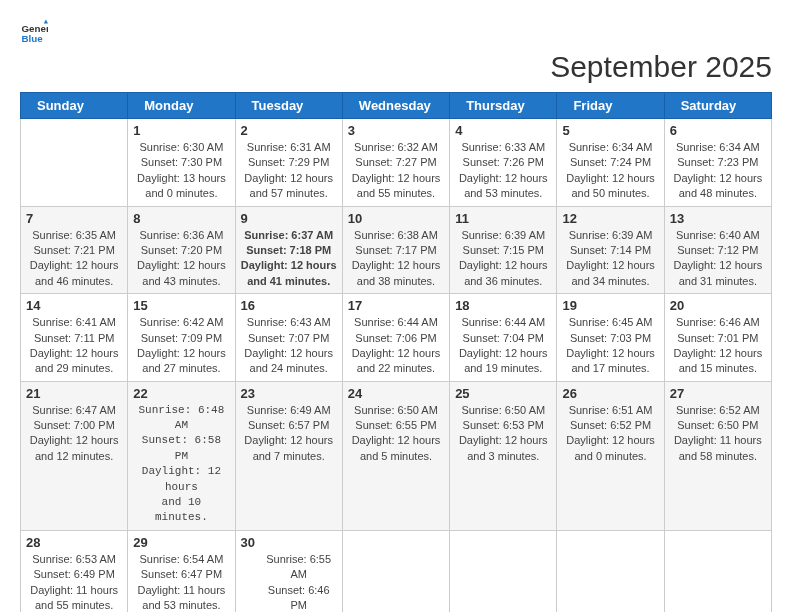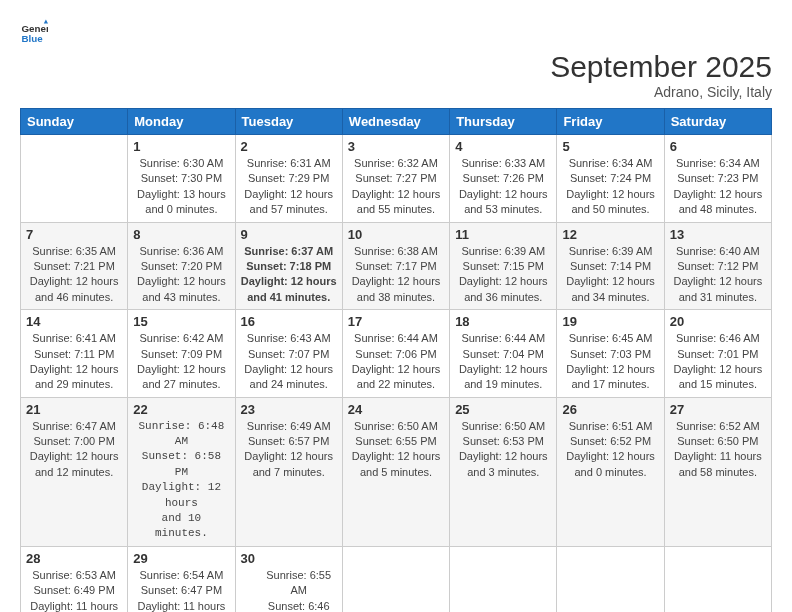--- a/index.html
+++ b/index.html
@@ -49,21 +49,21 @@
       flex: 1;
       border: 1px solid #ccc;
       border-collapse: collapse;
       width: 100%;
       table-layout: fixed;
     }
     .calendar th {
       background-color: #2176c7;
       color: #fff;
       text-align: left;
-      padding: 5px 6px;
+      padding: 5px 16px;
       font-size: 13px;
       border: 1px solid #1a60a8;
     }
     .calendar td {
       border: 1px solid #ccc;
       vertical-align: top;
       padding: 4px 5px;
       height: 80px;
     }
     .day-number {
@@ -98,21 +98,20 @@
   <div class="header">
     <div class="logo">
       <svg class="logo-icon" viewBox="0 0 40 40">
         <text x="2" y="20" font-size="14" fill="#333" font-weight="bold">General</text>
         <text x="2" y="34" font-size="14" fill="#2176c7" font-weight="bold">Blue</text>
         <polygon points="34,8 40,8 37,2" fill="#2176c7"></polygon>
       </svg>
     </div>
     <div class="title-area">
       <div class="month-title">September 2025</div>
-      <div class="location">Adrano, Sicily, Italy</div>
     </div>
   </div>
 
   <table class="calendar">
     <thead>
       <tr>
         <th>Sunday</th>
         <th>Monday</th>
         <th>Tuesday</th>
         <th>Wednesday</th>

